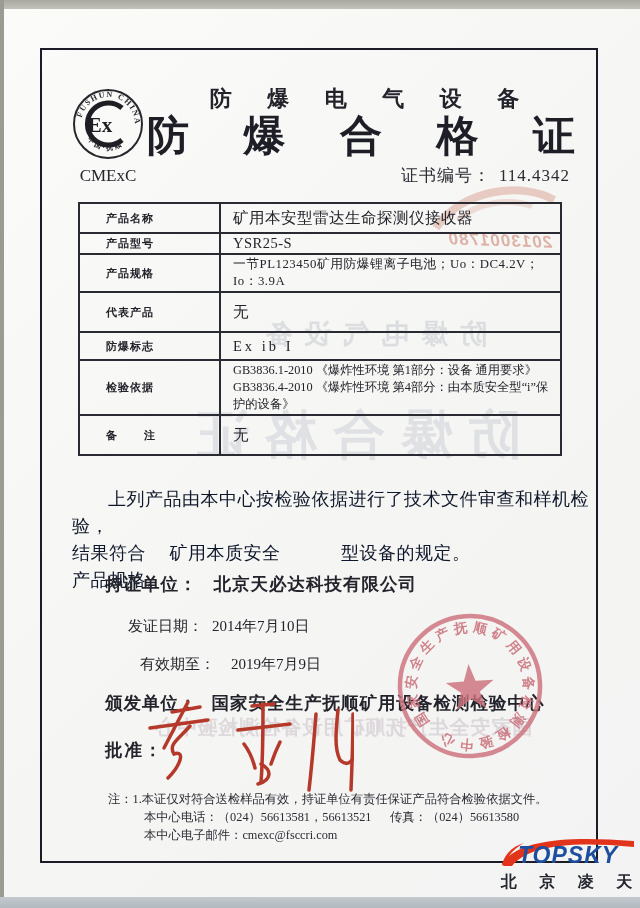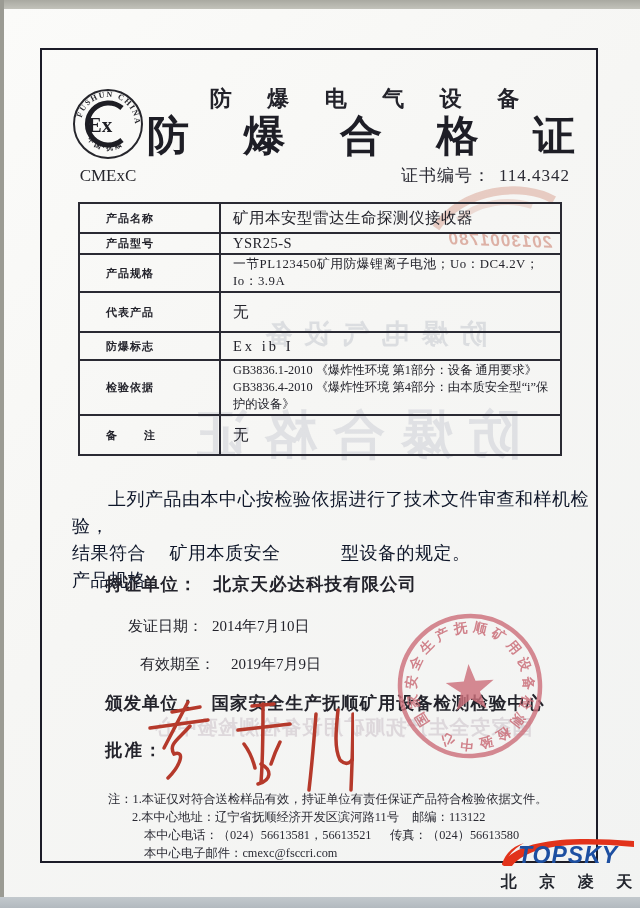--- a/index.html
+++ b/index.html
@@ -205,23 +205,20 @@
           <textPath href="#ring">国家安全生产抚顺矿用设备检测检验中心</textPath>
         </text>
       </g>
       <polygon points="80,58 85.9,75.1 104,75.3 89.5,86.1 94.9,103.4 80,93 65.1,103.4 70.5,86.1 56,75.3 74.1,75.1" fill="#cd717c"></polygon>
     </svg>
 
     <div class="notes">
       <div class="row">
         <span>注：</span><span>1.本证仅对符合送检样品有效，持证单位有责任保证产品符合检验依据文件。</span>
       </div>
-      <div class="row ind">
-        <span class="w1">2.本中心地址：辽宁省抚顺经济开发区滨河路11号</span><span>邮编：113122</span>
-      </div>
       <div class="row ind2">
         <span class="w2">本中心电话：（024）56613581，56613521</span><span>传真：（024）56613580</span>
       </div>
       <div class="row ind2">
         <span>本中心电子邮件：cmexc@fsccri.com</span>
       </div>
     </div>
   </div>
 
   <div class="brand">

